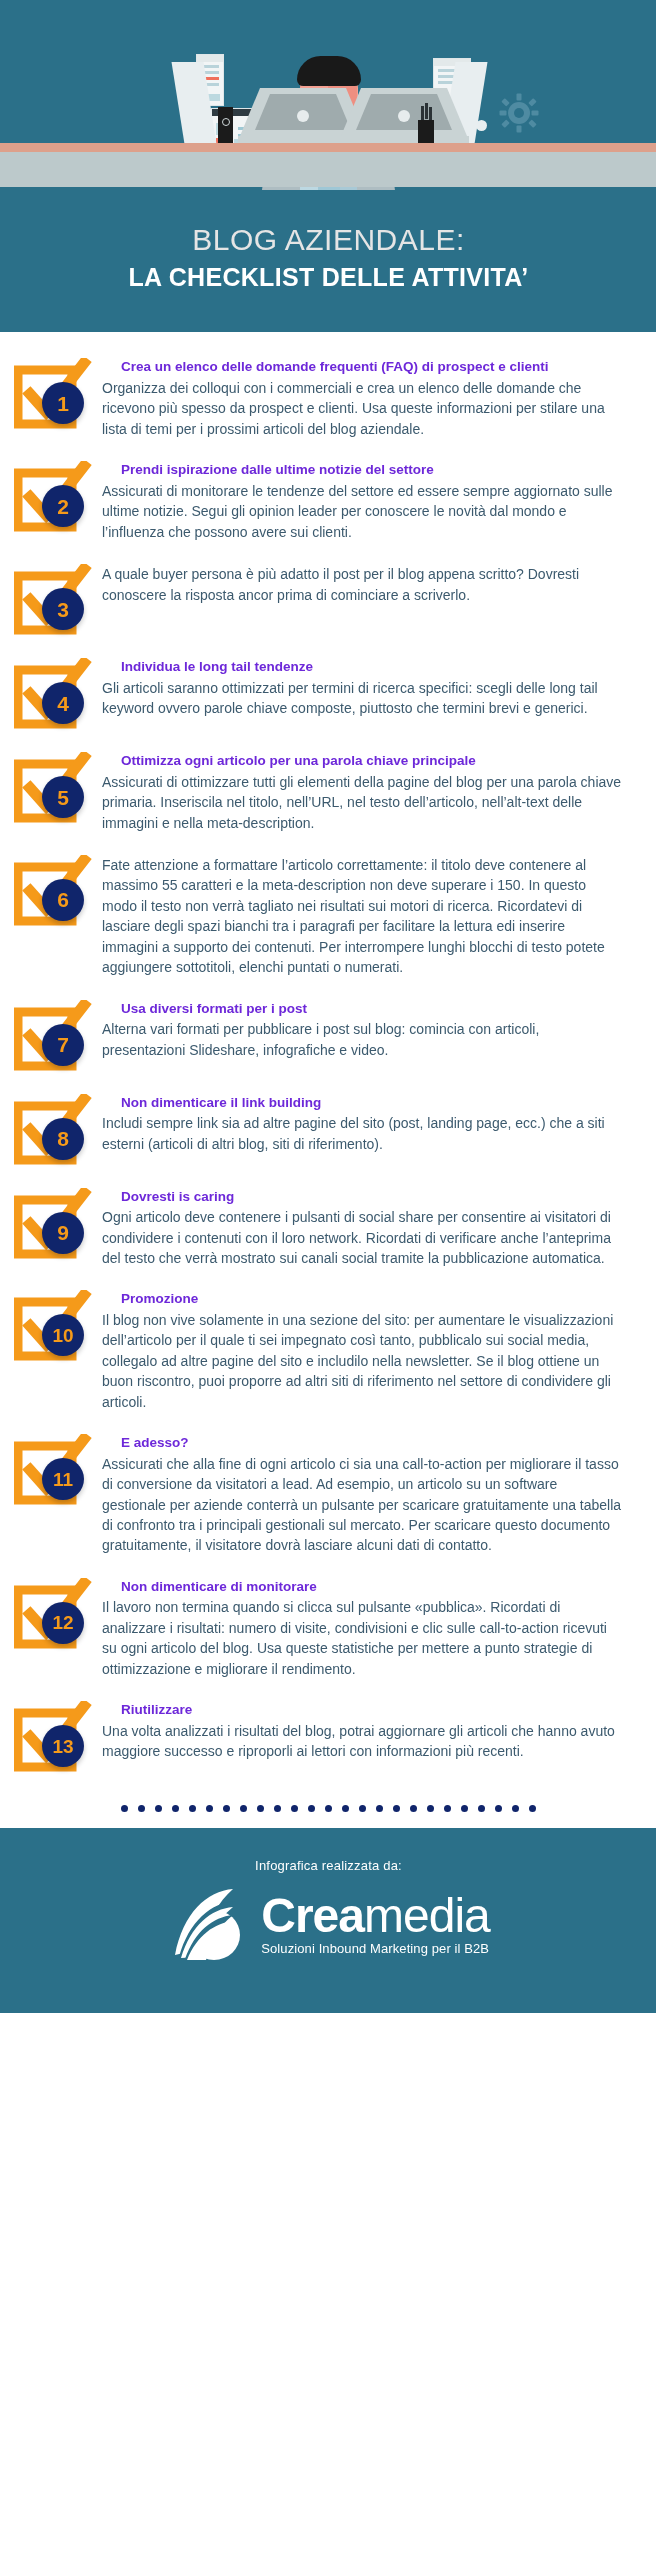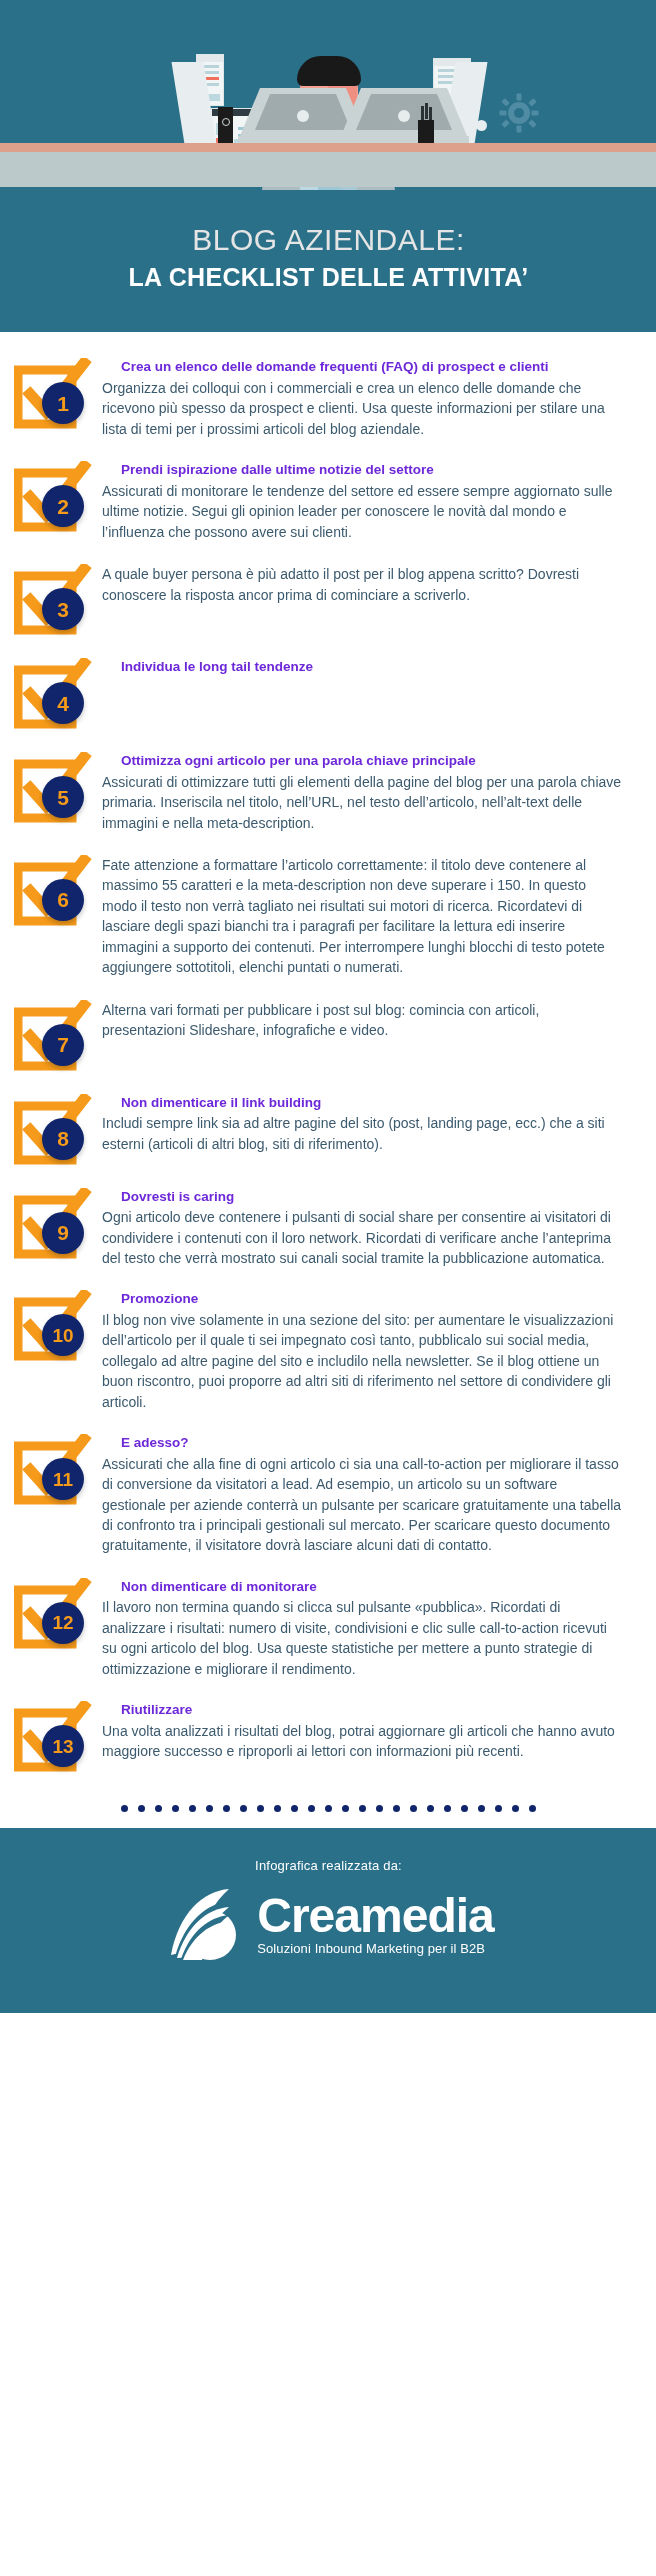--- a/index.html
+++ b/index.html
@@ -286,21 +286,21 @@
     gap: 8px;
   }
   .logo-text-wrap { text-align: left; }
   .logo-word {
     font-size: 48px;
     line-height: 1;
     color: #ffffff;
     letter-spacing: -1px;
   }
   .logo-word .bold { font-weight: bold; }
-  .logo-word .light { font-weight: bold; }
+  .logo-word .light { font-weight: normal; }
   .logo-tag {
     color: #ffffff;
     font-size: 13px;
     letter-spacing: 0.1px;
     margin-top: 1px;
   }
 </style>
 </head>
 <body>
 
@@ -459,20 +459,21 @@
     <div class="item">
       <div class="mark">
         <svg width="78" height="72" viewBox="0 0 78 72">
           <rect x="4" y="12" width="54" height="54" fill="none" stroke="#f59a1a" stroke-width="9"></rect>
           <path d="M16 36 L32 54 L70 5" fill="none" stroke="#f59a1a" stroke-width="11" stroke-linecap="square"></path>
         </svg>
         <div class="badge">4</div>
       </div>
       <div class="item-body">
         <div class="item-title">Individua le long tail tendenze</div>
+        <div class="item-desc">Gli articoli saranno ottimizzati per termini di ricerca specifici: scegli delle long tail keyword ovvero parole chiave composte, piuttosto che termini brevi e generici.</div>
       </div>
     </div>
 
     <div class="item">
       <div class="mark">
         <svg width="78" height="72" viewBox="0 0 78 72">
           <rect x="4" y="12" width="54" height="54" fill="none" stroke="#f59a1a" stroke-width="9"></rect>
           <path d="M16 36 L32 54 L70 5" fill="none" stroke="#f59a1a" stroke-width="11" stroke-linecap="square"></path>
         </svg>
         <div class="badge">5</div>
@@ -498,20 +499,21 @@
 
     <div class="item">
       <div class="mark">
         <svg width="78" height="72" viewBox="0 0 78 72">
           <rect x="4" y="12" width="54" height="54" fill="none" stroke="#f59a1a" stroke-width="9"></rect>
           <path d="M16 36 L32 54 L70 5" fill="none" stroke="#f59a1a" stroke-width="11" stroke-linecap="square"></path>
         </svg>
         <div class="badge">7</div>
       </div>
       <div class="item-body">
+        <div class="item-title">Usa diversi formati per i post</div>
         <div class="item-desc">Alterna vari formati per pubblicare i post sul blog: comincia con articoli, presentazioni Slideshare, infografiche e video.</div>
       </div>
     </div>
 
     <div class="item">
       <div class="mark">
         <svg width="78" height="72" viewBox="0 0 78 72">
           <rect x="4" y="12" width="54" height="54" fill="none" stroke="#f59a1a" stroke-width="9"></rect>
           <path d="M16 36 L32 54 L70 5" fill="none" stroke="#f59a1a" stroke-width="11" stroke-linecap="square"></path>
         </svg>

